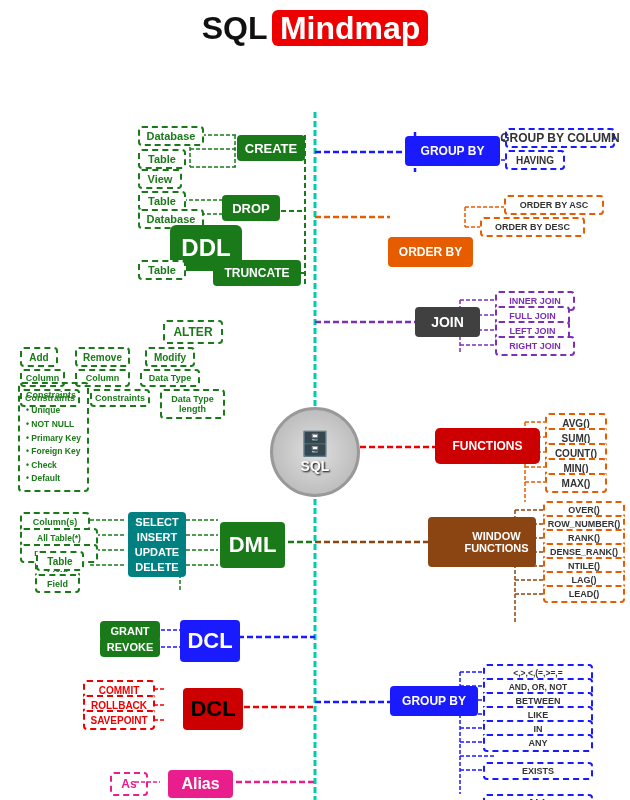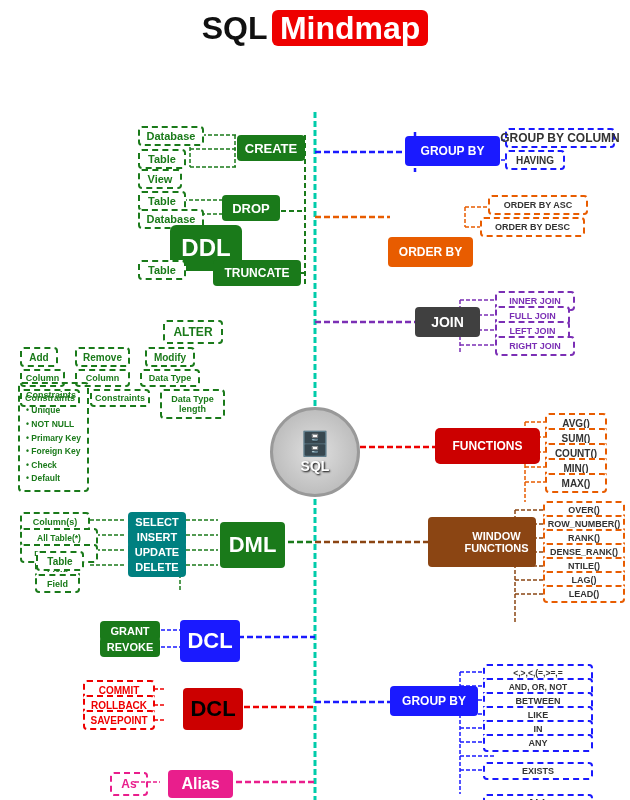--- a/index.html
+++ b/index.html
@@ -271,21 +271,21 @@
     <div>• Default</div>
   </div>
 
   <div class="box item-solid-blue" style="left:405px; top:84px; width:95px; height:30px; font-size:12px;">GROUP BY</div>
 
   <div class="box item-dashed-blue" style="left:505px; top:76px; width:110px; height:20px; font-size:12px; white-space:nowrap;">GROUP BY COLUMN</div>
   <div class="box item-dashed-blue" style="left:505px; top:98px; width:60px; height:20px; font-size:10px;">HAVING</div>
 
   <div class="box item-solid-orange" style="left:388px; top:149px; width:85px; height:30px; font-size:12px;margin-top:36px;">ORDER BY</div>
 
-  <div class="box item-dashed-orange" style="left:488px; top:143px; width:100px; height:20px; font-size:9px;">ORDER BY ASC</div>
+  <div class="box item-dashed-orange" style="left:504px; top:143px; width:100px; height:20px; font-size:9px;">ORDER BY ASC</div>
   <div class="box item-dashed-orange" style="left:480px; top:165px; width:105px; height:20px; font-size:9px;">ORDER BY DESC</div>
 
   <div class="box item-solid-purple" style="left:415px; top:255px; width:65px; height:30px; font-size:14px;">JOIN</div>
 
   <div class="box item-dashed-purple" style="left:495px; top:239px; width:80px; height:20px; font-size:9px;">INNER JOIN</div>
   <div class="box item-dashed-purple" style="left:495px; top:254px; width:75px; height:20px; font-size:9px;">FULL JOIN</div>
   <div class="box item-dashed-purple" style="left:495px; top:269px; width:75px; height:20px; font-size:9px;">LEFT JOIN</div>
   <div class="box item-dashed-purple" style="left:495px; top:284px; width:80px; height:20px; font-size:9px;">RIGHT JOIN</div>
 
   <div class="sql-circle">

